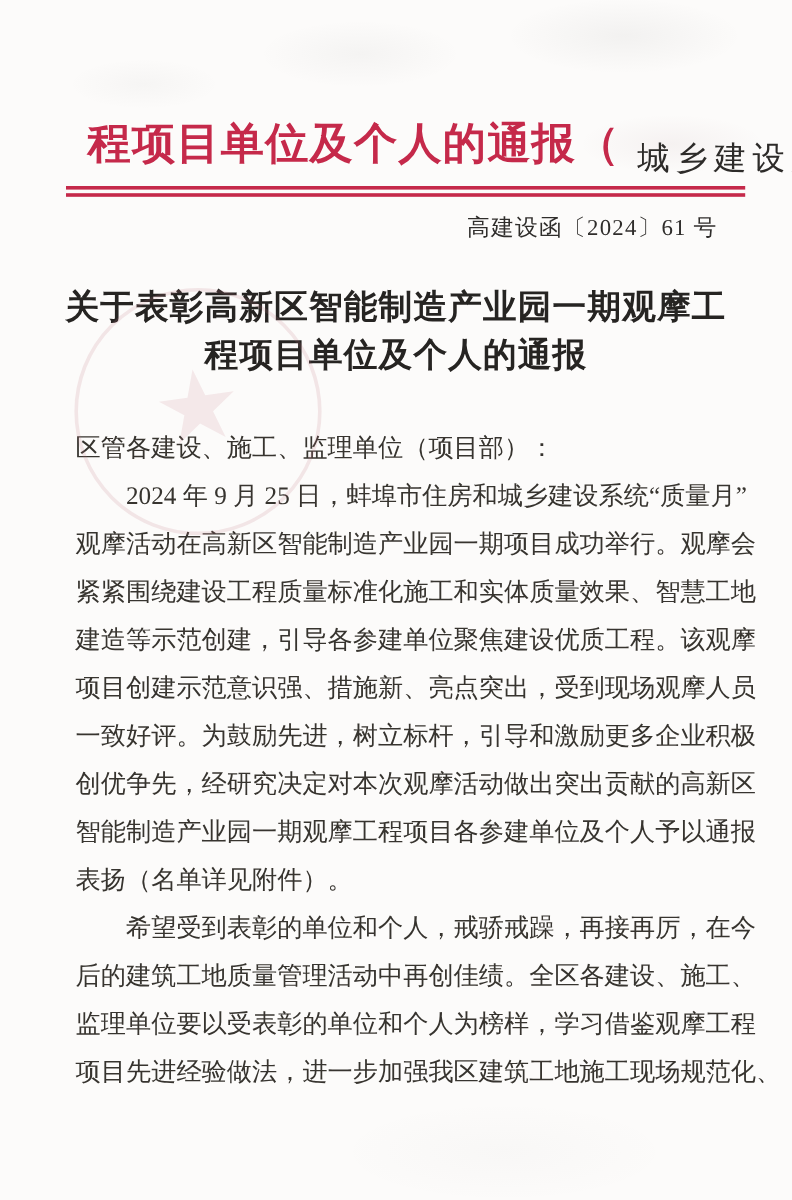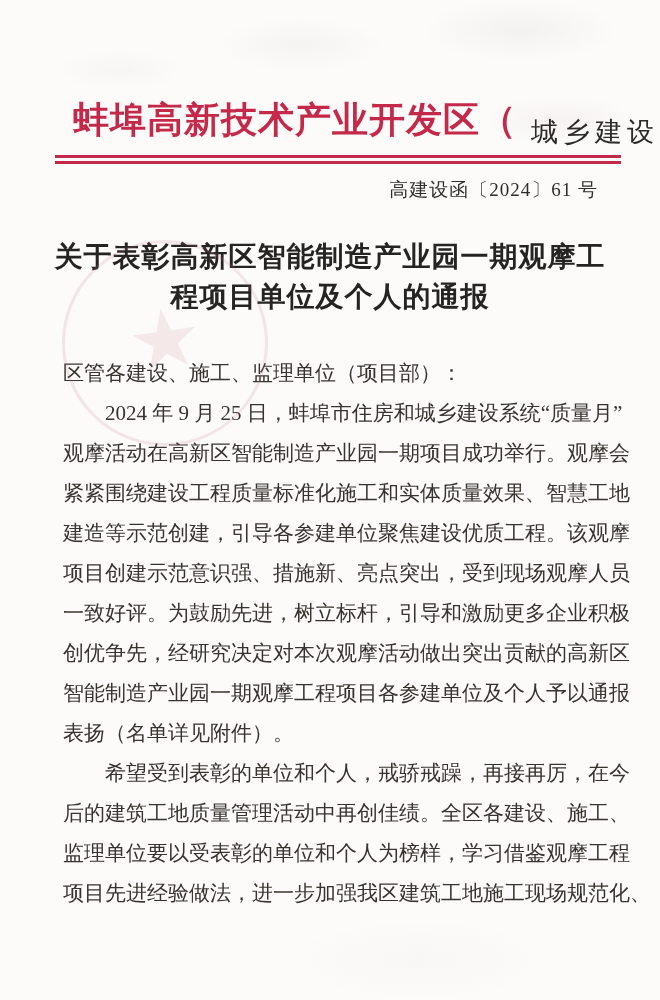--- a/index.html
+++ b/index.html
@@ -110,21 +110,21 @@
 </head>
 <body>
 
 <div class="page">
 
   <div class="stamp-ghost">
     <span class="star">★</span>
   </div>
 
   <div class="header">
-    <span class="red">蚌埠高新技术产业开发区（</span><span class="dept">城乡建设局</span>
+    <span class="red">程项目单位及个人的通报（</span><span class="dept">城乡建设局</span>
   </div>
 
   <div class="double-line"></div>
 
   <div class="doc-number">高建设函〔2024〕61 号</div>
 
   <div class="title">
     <div>关于表彰高新区智能制造产业园一期观摩工</div>
     <div>程项目单位及个人的通报</div>
   </div>

